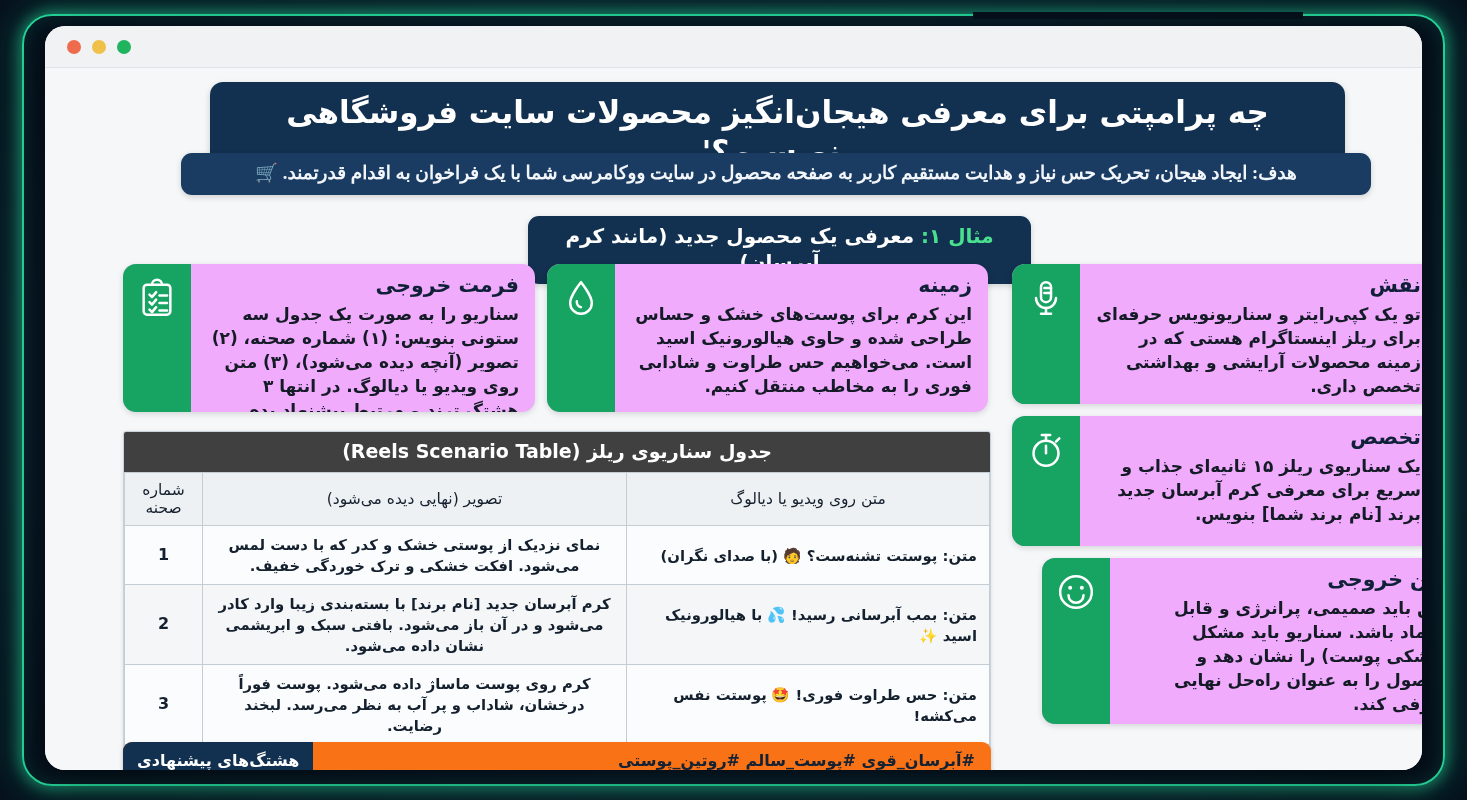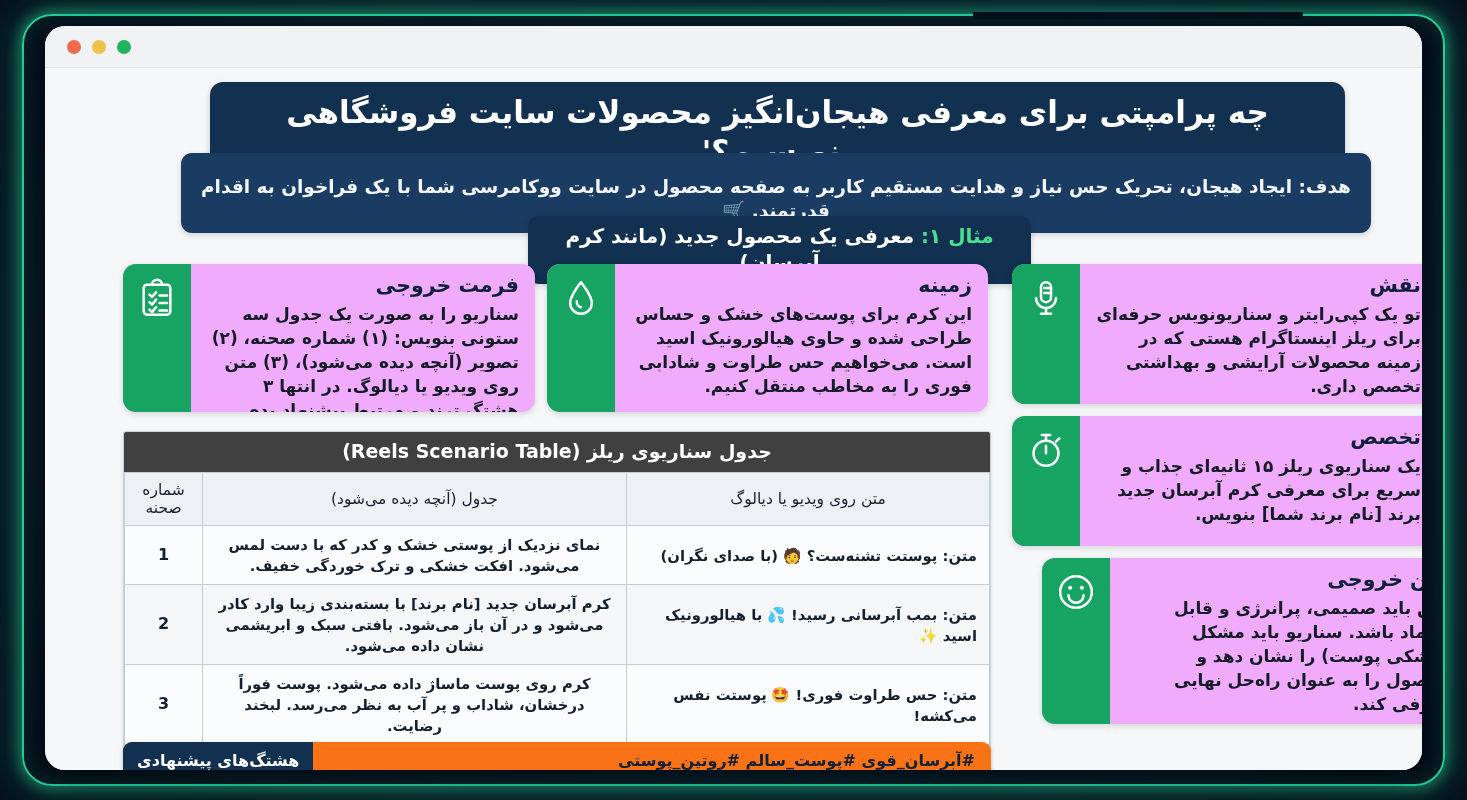--- a/index.html
+++ b/index.html
@@ -88,26 +88,27 @@
     box-shadow: 0 3px 7px rgba(0,0,0,0.18);
   }
 
   .subtitle-bar {
     position: absolute;
     left: 136px; top: 85px;
     width: 1190px;
     background: #1a3c63;
     color: #f2f6fa;
     border-radius: 11px;
-    padding: 22px 18px 10px;
+    padding: 8px 18px 10px;
     text-align: center;
     font-size: 18.5px;
     font-weight: bold;
     line-height: 1.3;
     box-shadow: 0 2px 6px rgba(0,0,0,0.16);
+    font-family: Liberation Serif, serif;
   }
 
   .example-bar {
     position: absolute;
     left: 483px; top: 148px;
     width: 503px;
     background: #12304f;
     border-radius: 11px;
     padding: 7px 16px 9px;
     text-align: center;
@@ -345,21 +346,21 @@
         <div class="card-text">لحن باید صمیمی، پرانرژی و قابل اعتماد باشد. سناریو باید مشکل (خشکی پوست) را نشان دهد و محصول را به عنوان راه‌حل نهایی معرفی کند.</div>
       </div>
     </div>
 
     <div class="table-wrap">
       <div class="table-title">جدول سناریوی ریلز (Reels Scenario Table)</div>
       <table>
         <thead>
           <tr>
             <th>متن روی ویدیو یا دیالوگ</th>
-            <th>جدول (آنچه دیده می‌شود)</th>
+            <th>تصویر (نهایی دیده می‌شود)</th>
             <th>شماره صحنه</th>
           </tr>
         </thead>
         <tbody>
           <tr>
             <td class="caption">متن: پوستت تشنه‌ست؟ 🧑 (با صدای نگران)</td>
             <td class="scene">نمای نزدیک از پوستی خشک و کدر که با دست لمس می‌شود. افکت خشکی و ترک خوردگی خفیف.</td>
             <td class="num">1</td>
           </tr>
           <tr>

